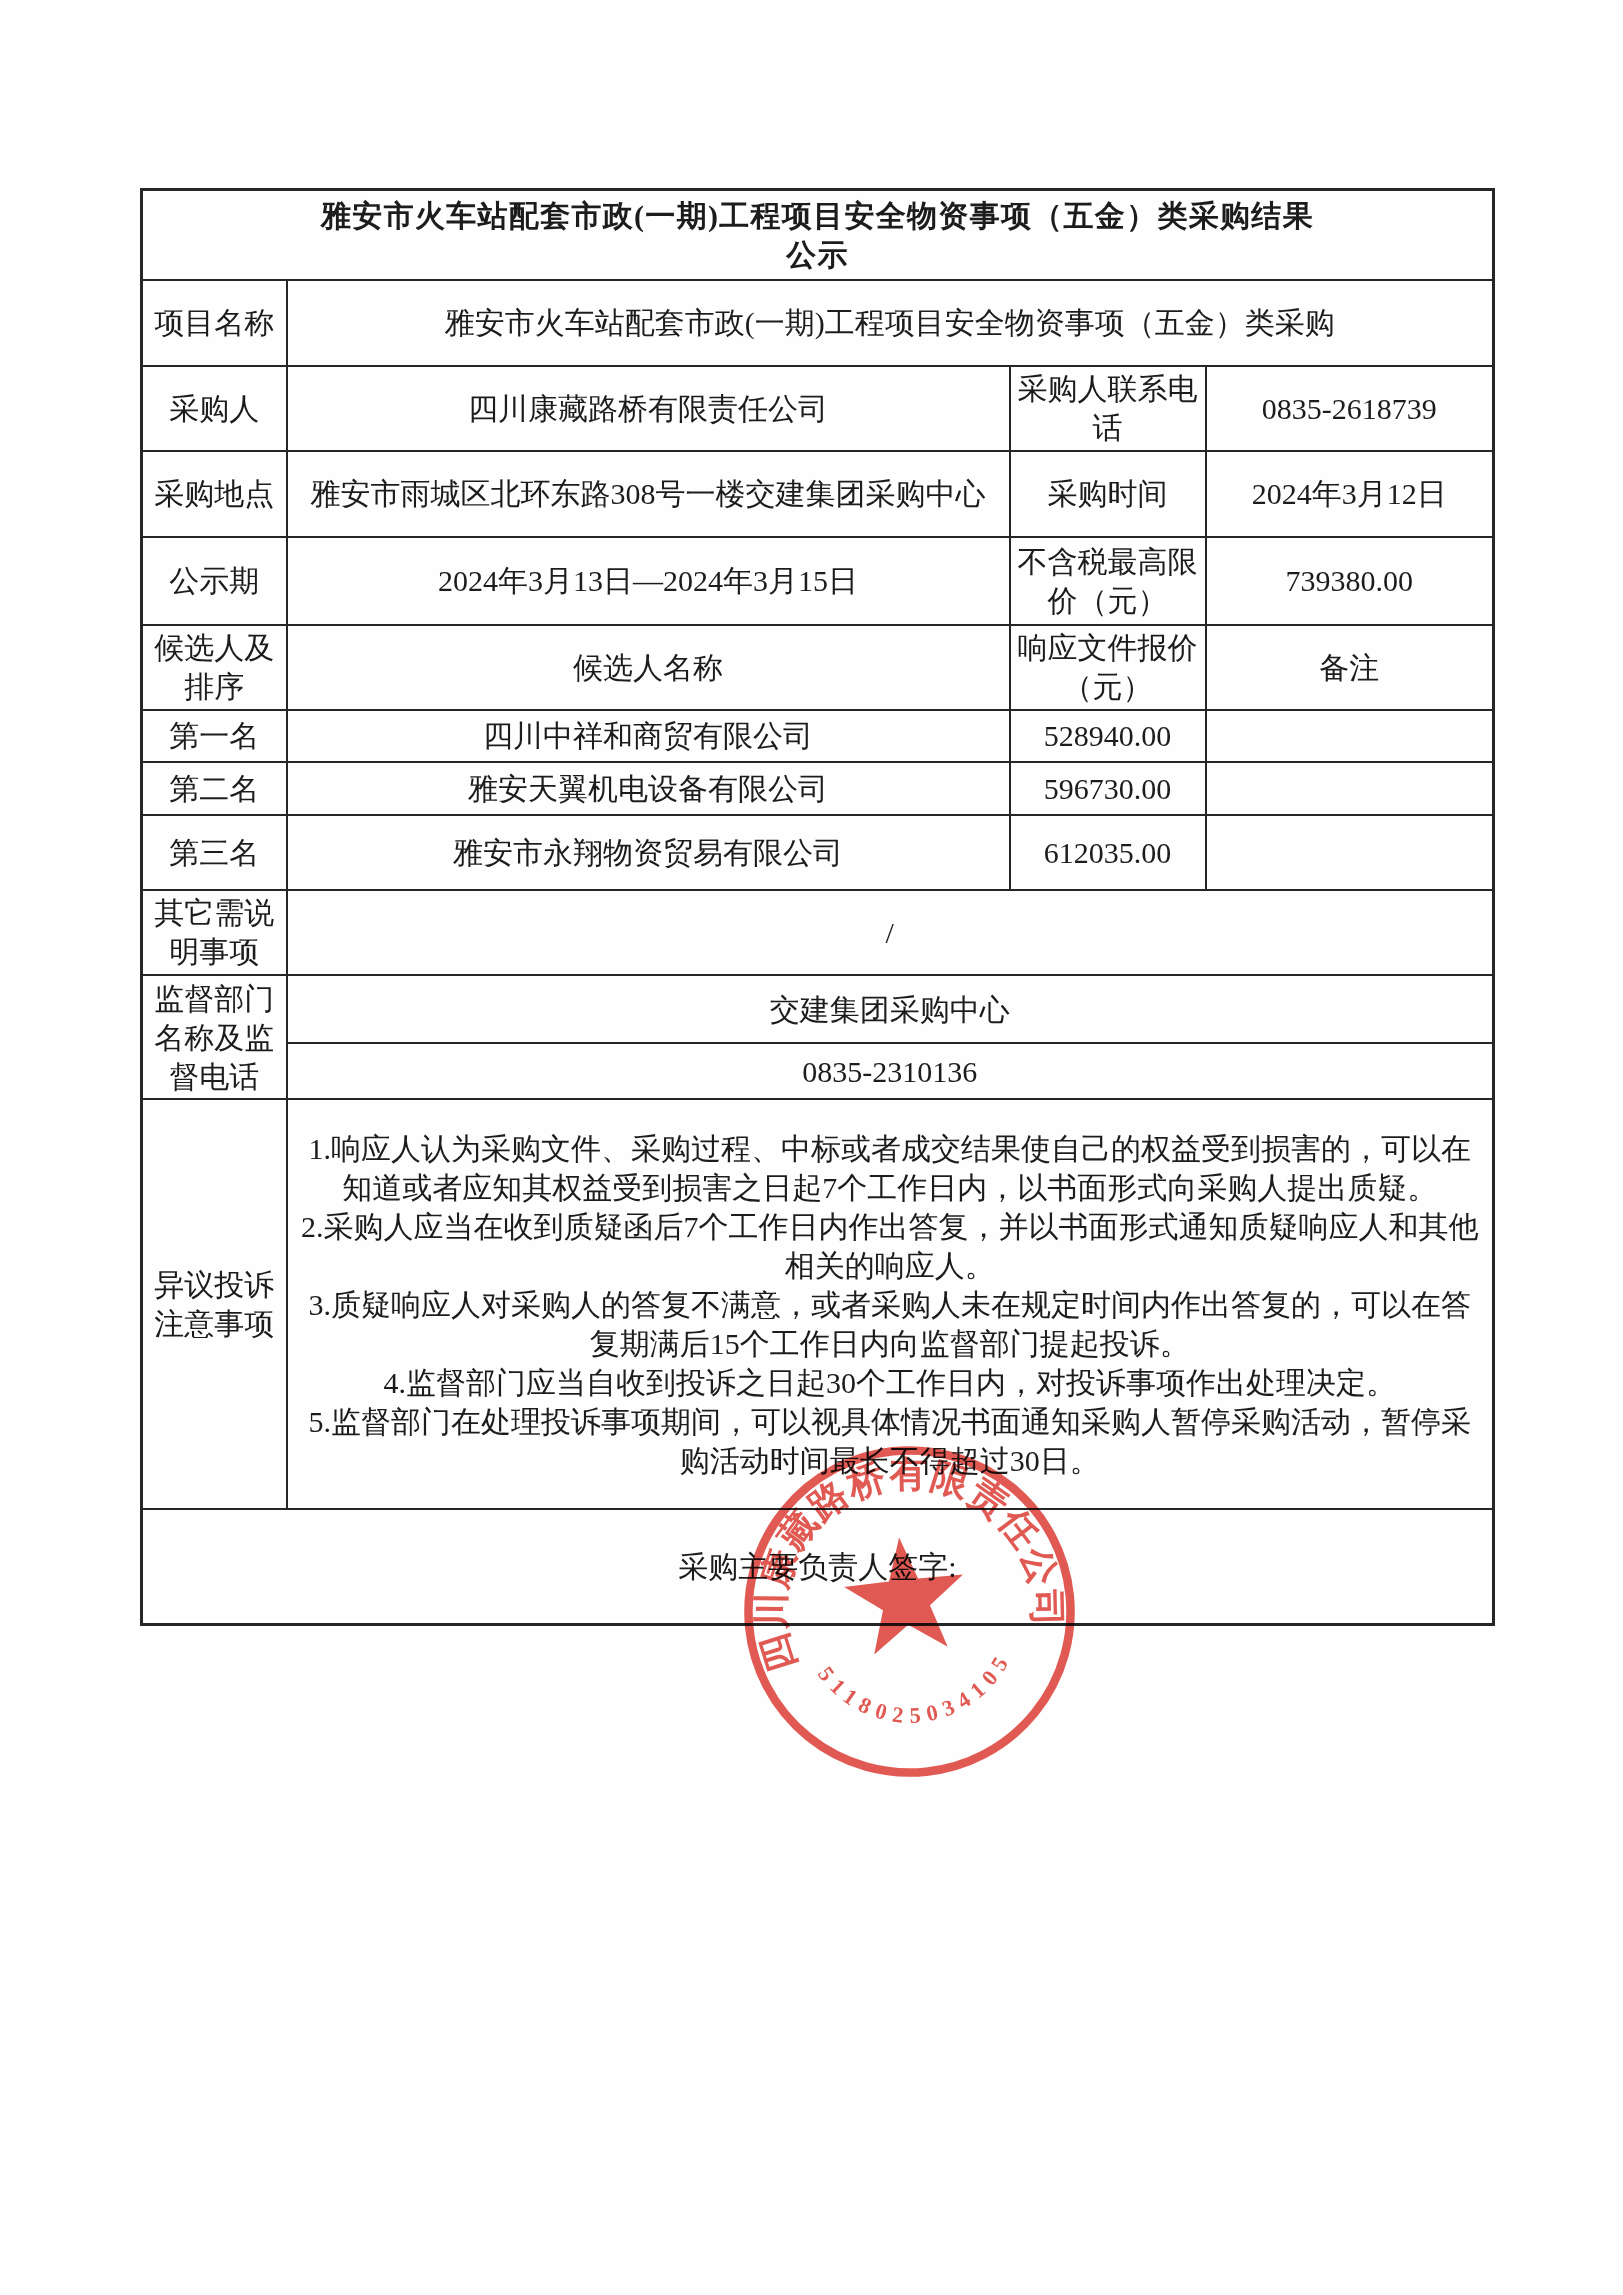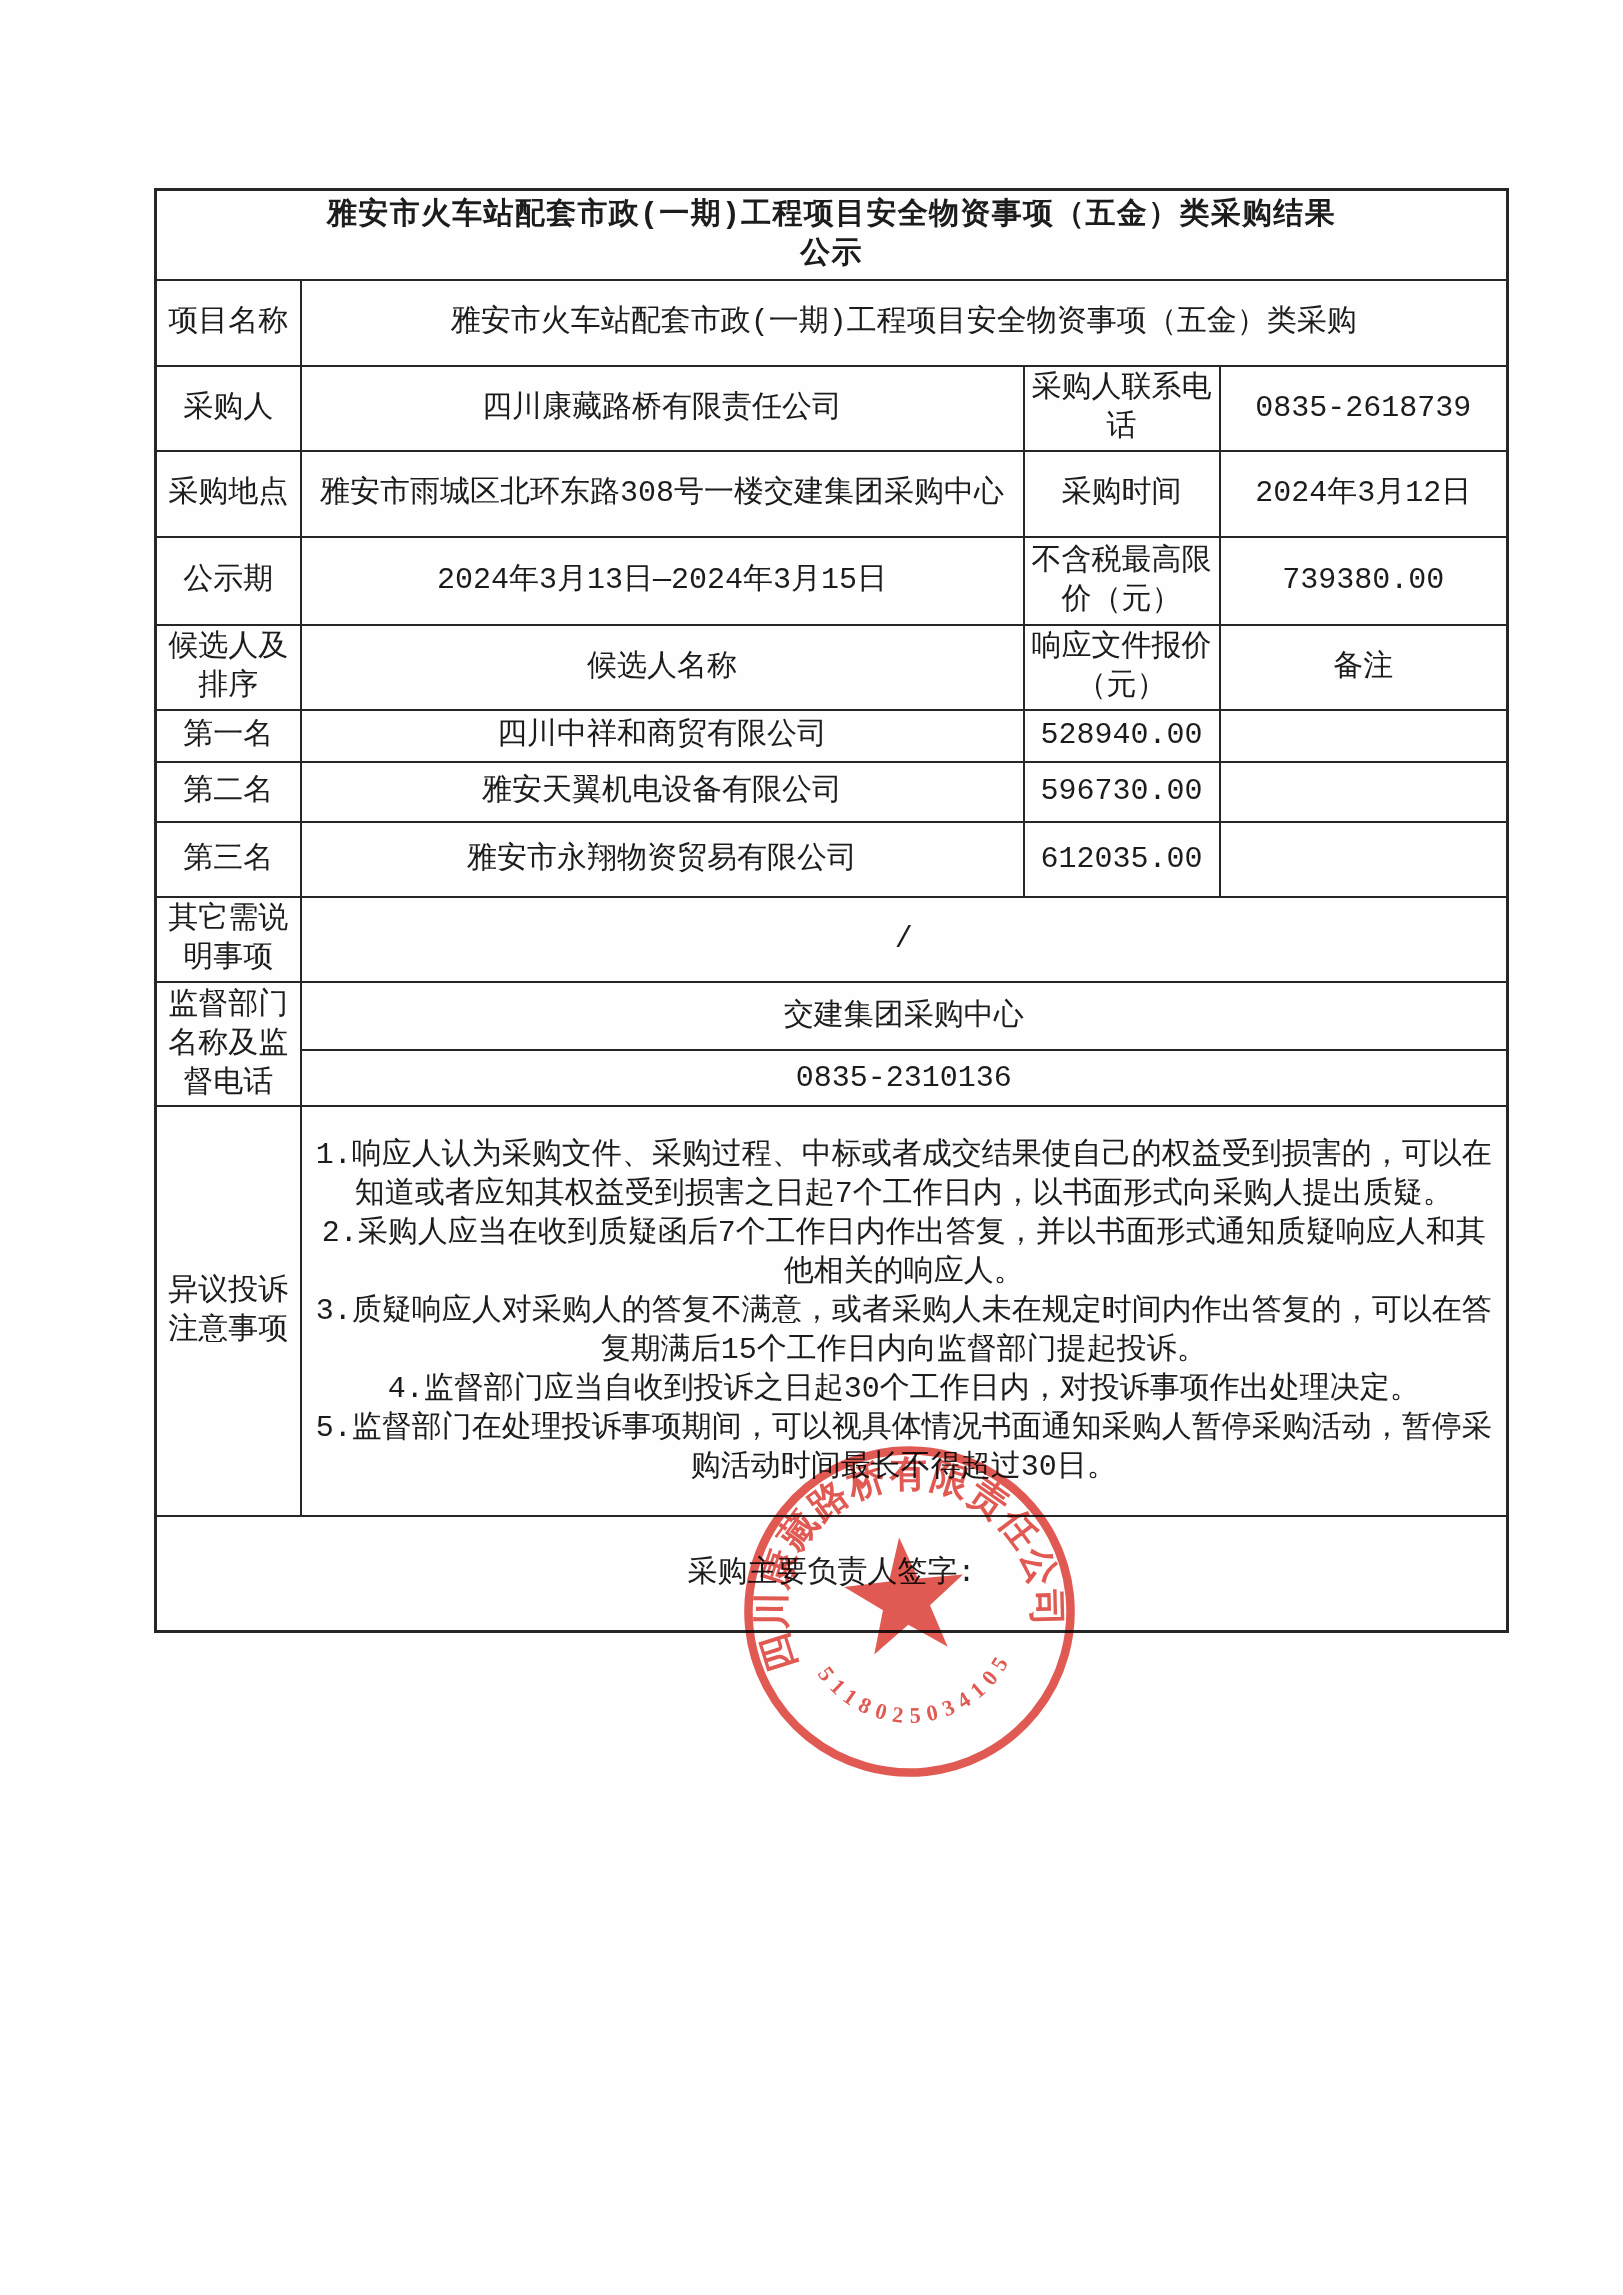--- a/index.html
+++ b/index.html
@@ -9,45 +9,44 @@
     width: 1623px;
     height: 2295px;
     margin: 0 auto;
     background: #fefefe;
     overflow: hidden;
     font-family: "Liberation Serif", "DejaVu Serif", serif;
     color: #1c1c1c;
   }
   table.doc {
     position: absolute;
-    left: 154px;
+    left: 140px;
     top: 188px;
     width: 1353px;
     border-collapse: collapse;
     table-layout: fixed;
-    font-family: Liberation Mono, monospace;
   }
   table.doc td {
     border: 2.6px solid #262626;
     text-align: center;
     vertical-align: middle;
     font-size: 30px;
     line-height: 1.3;
     padding: 2.6px 6.5px;
     word-break: break-all;
     overflow: hidden;
   }
   table.doc { border: 3.9px solid #262626; }
   tr.h138 { height: 90px; }
   tr.h105 { height: 86px; }
   tr.h120 { height: 79px; }
   tr.h178 { height: 88px; }
   tr.h119 { height: 78px; }
   tr.h116 { height: 52px; margin-top: 13px; }
-  tr.h97  { height: 60px; }
+  tr.h97  { height: 53px; }
   tr.h115 { height: 75px; margin-left: 40px; }
   tr.h117 { height: 77px; }
   tr.h95  { height: 62px; }
   tr.h78  { height: 51px; }
   tr.h627 { height: 410px; }
   tr.h175 { height: 115px; }
   td.title-cell {
     font-size: 38px;
     font-weight: bold;
     line-height: 1.25;

